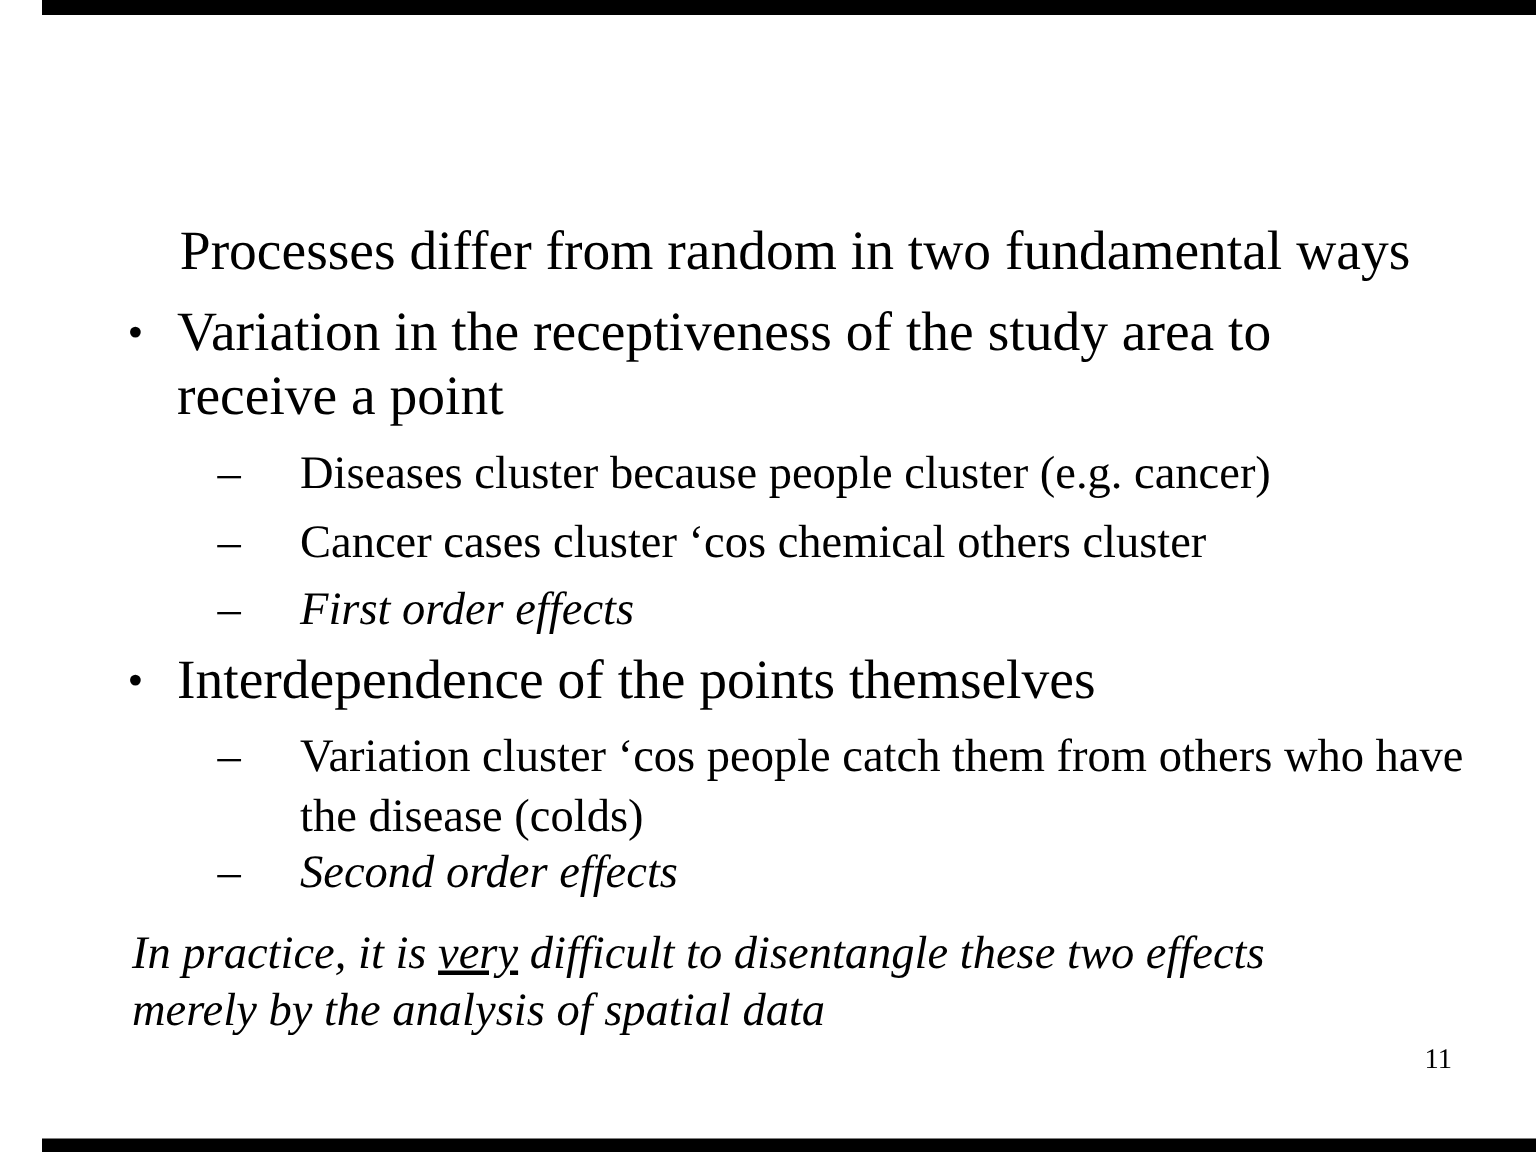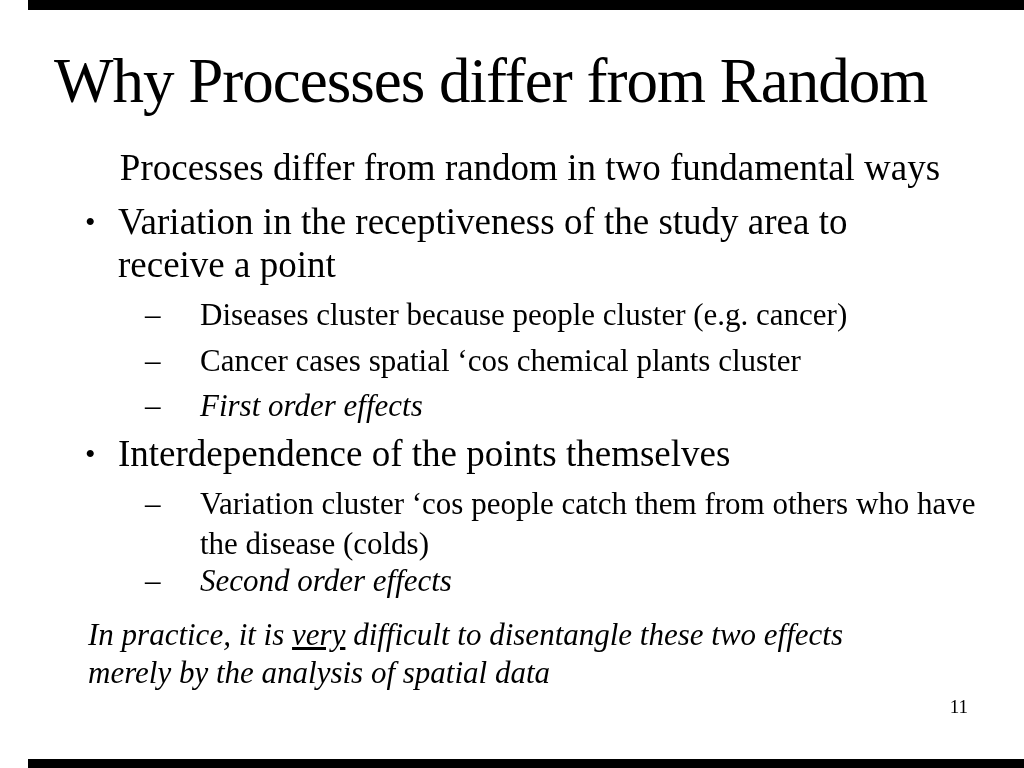--- a/index.html
+++ b/index.html
@@ -51,37 +51,36 @@
     white-space:pre;
   }
 </style>
 </head>
 <body>
 
 <div class="slide">
 
   <div class="bar top"></div>
 
-  <h1 class="title" style="margin:0;font-weight:normal;">Why Processes differ from Random</h1>
 
   <div class="intro">Processes differ from random in two fundamental ways</div>
 
   <div class="li l1 b1">
     <span class="marker">•</span>
     <span class="txt">Variation in the receptiveness of the study area to receive a point</span>
   </div>
 
   <div class="li l2 s1">
     <span class="marker">–</span>
     <span class="txt">Diseases cluster because people cluster (e.g. cancer)</span>
   </div>
 
   <div class="li l2 s2">
     <span class="marker">–</span>
-    <span class="txt">Cancer cases spatial ‘cos chemical plants cluster</span>
+    <span class="txt">Cancer cases cluster ‘cos chemical others cluster</span>
   </div>
 
   <div class="li l2 s3">
     <span class="marker">–</span>
     <span class="txt italic">First order effects</span>
   </div>
 
   <div class="li l1 b2">
     <span class="marker">•</span>
     <span class="txt">Interdependence of the points themselves</span>

